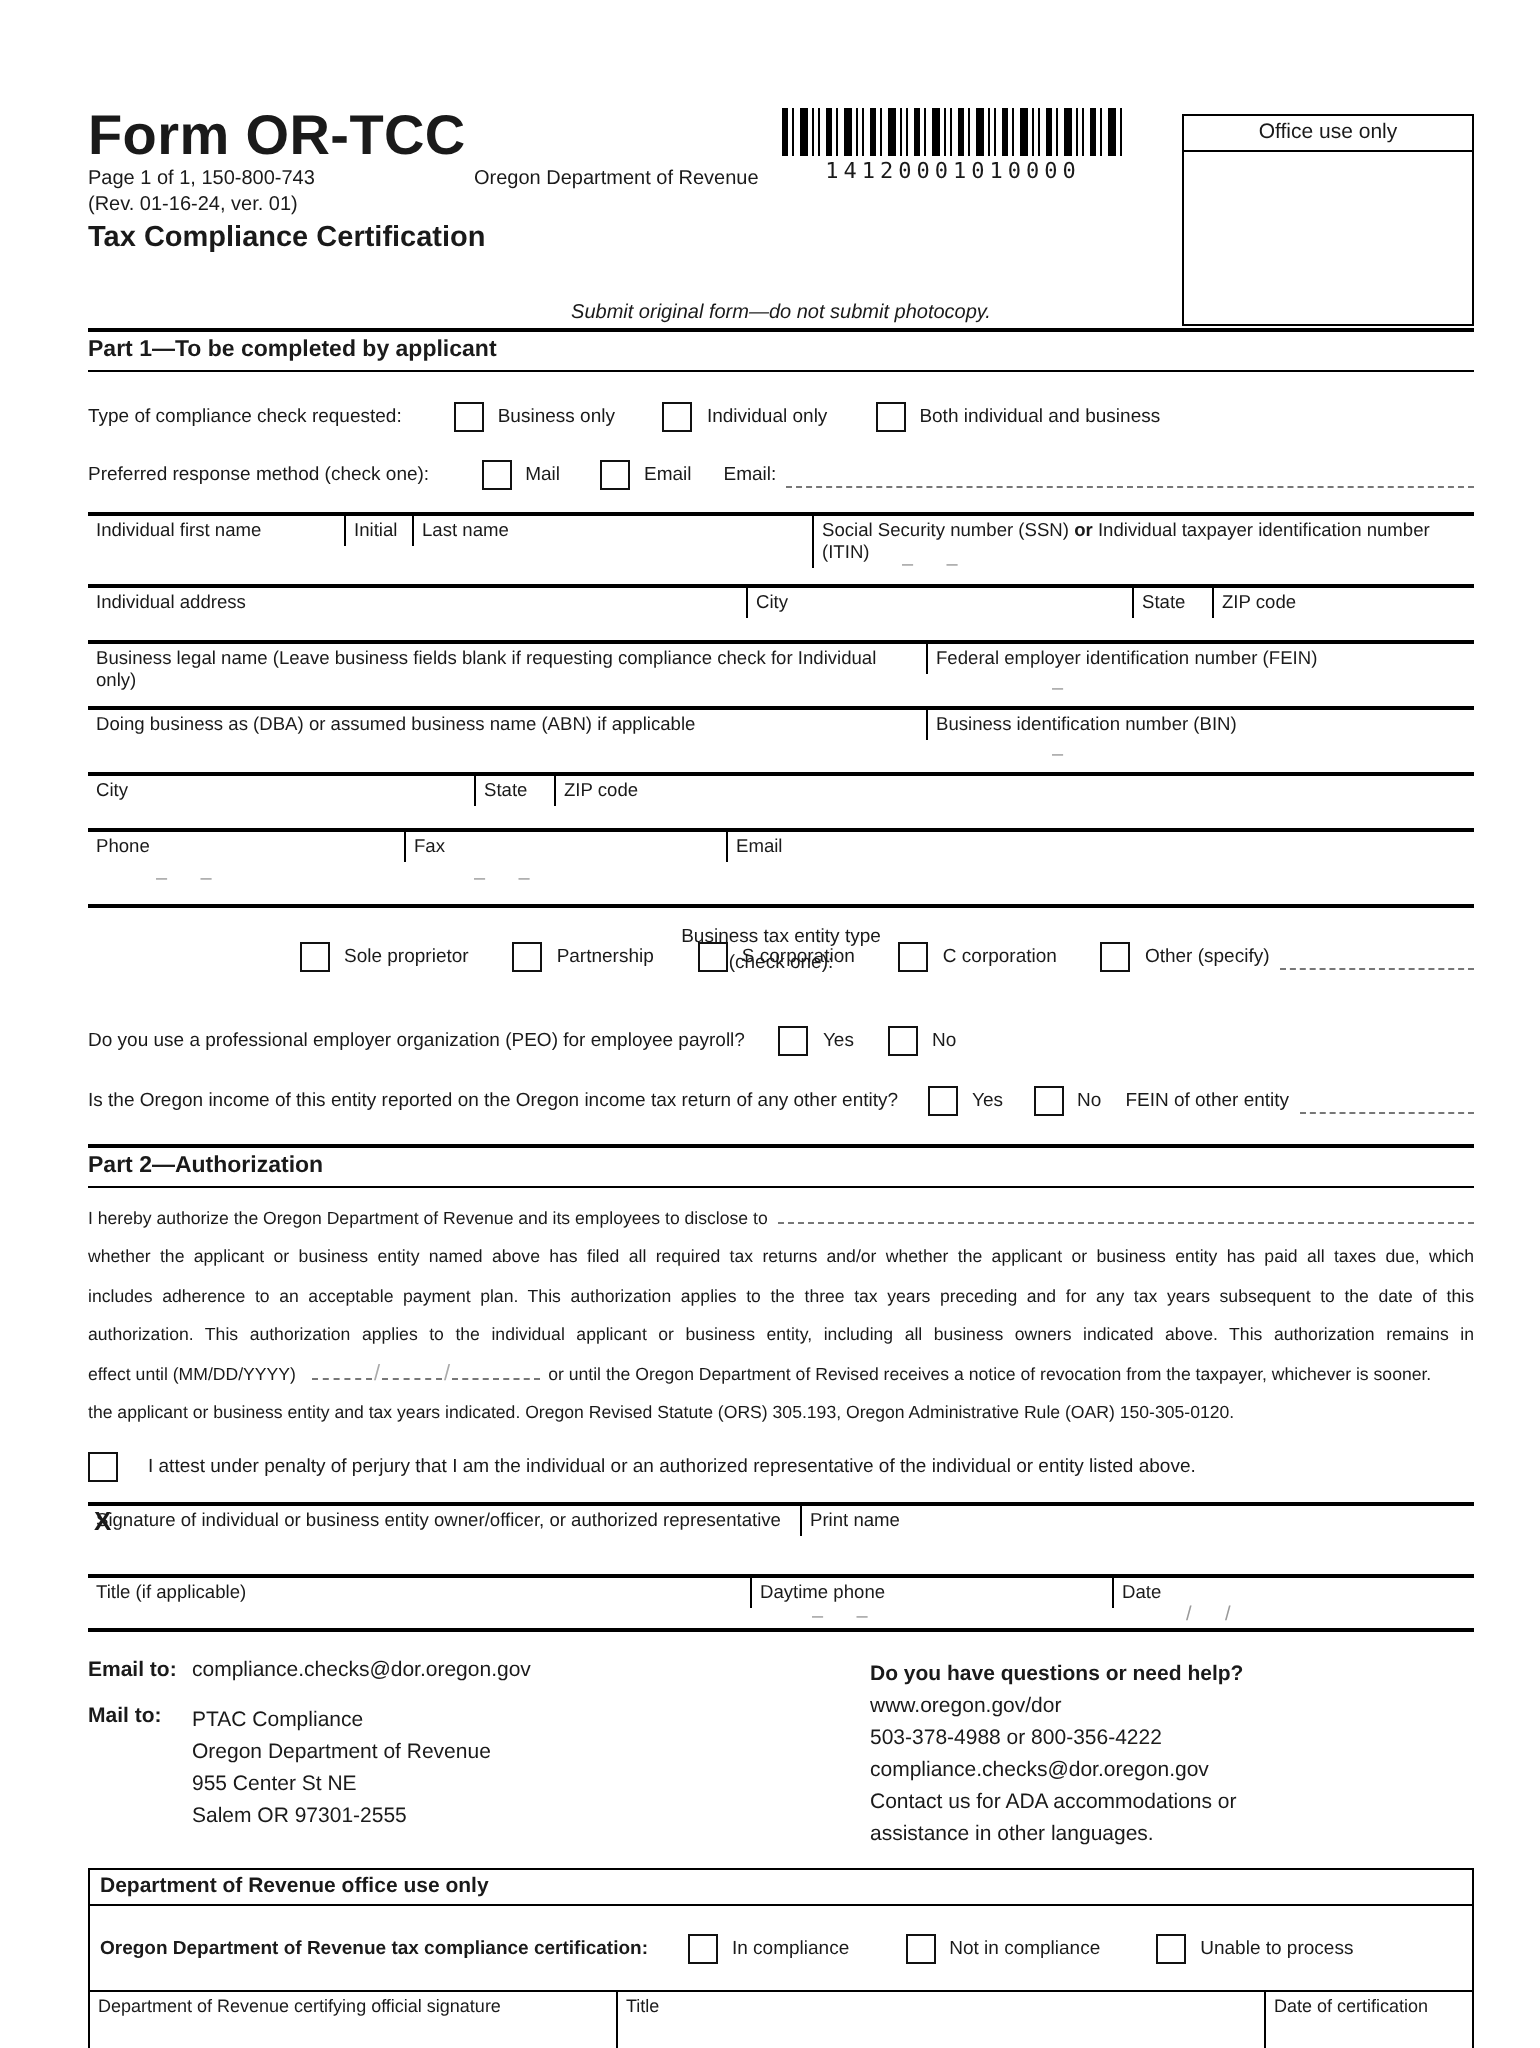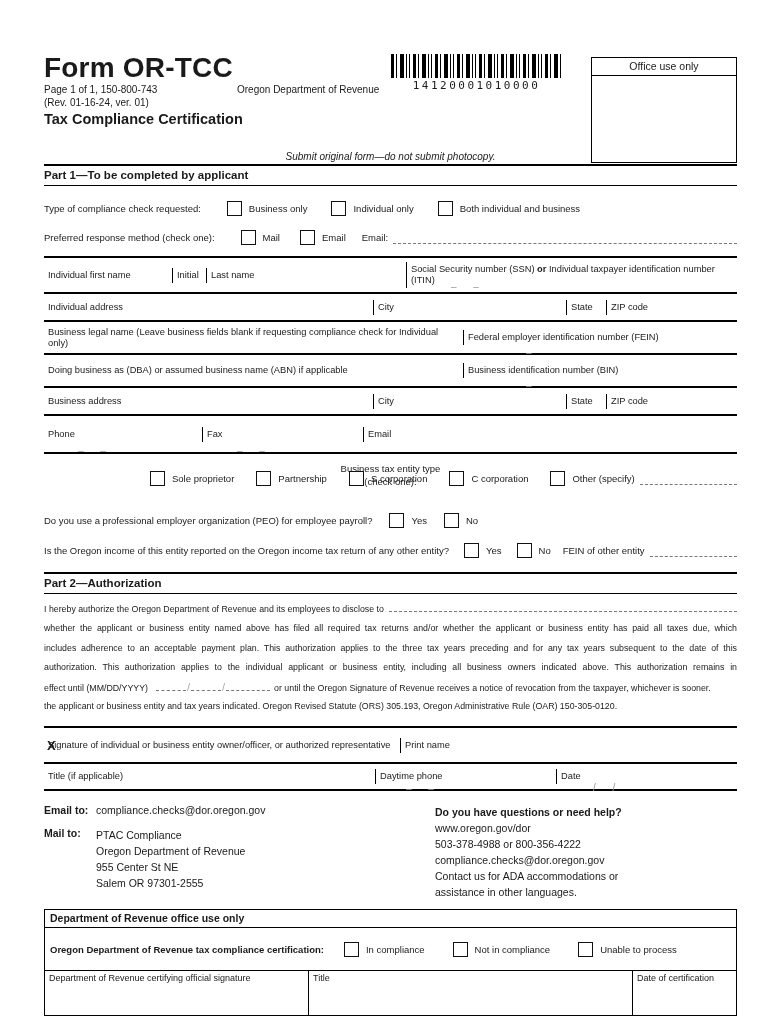--- a/index.html
+++ b/index.html
@@ -44,21 +44,21 @@
   .row-compliance .opt + .opt { margin-left:24px; }
   .row-response { margin-top:14px; }
   .row-response .opt { margin-left:26px; }
   .row-response .opt + .opt { margin-left:20px; }
   .email-label { margin-left:16px; }
   .fill { border-bottom:1px dashed #777; height:12px; display:inline-block; }
   .fill.grow { flex:1; margin-left:5px; }
 
   
   .tbl { margin-top:11px; border-bottom:2px solid #000; }
-  .trow { display:flex; border-top:2px solid #000; align-items:center; }
+  .trow { display:flex; border-top:2px solid #000; align-items:flex-start; }
   .tcell { padding:2px 4px; position:relative; font-size:9.3px; }
   .tcell + .tcell { border-left:1px solid #000; }
   .tcell .lbl { display:block; line-height:11px; }
   .b { font-weight:bold; }
   .hint { position:absolute; color:#999; font-size:10px; white-space:pre; }
   .rA { min-height:36px; } .rB { min-height:28px; }
   .rC { min-height:33px; } .rD { min-height:33px; }
   .rE { min-height:28px; } .rF { min-height:38px;gap:12px; }
   .w-first { width:128px; } .w-init { width:34px; } .w-last { width:200px; } .w-flex { flex:1; }
   .w-addr { width:329px; } .w-city { width:193px; } .w-state { width:40px; }
@@ -210,23 +210,20 @@
     <div class="trow rD">
       <div class="tcell w-bizname">
         <span class="lbl">Doing business as (DBA) or assumed business name (ABN) if applicable</span>
       </div>
       <div class="tcell w-flex">
         <span class="lbl">Business identification number (BIN)</span>
         <span class="hint" style="left:62px; top:17px;">–</span>
       </div>
     </div>
     <div class="trow rE">
-      <div class="tcell w-addr">
-        <span class="lbl">Business address</span>
-      </div>
       <div class="tcell w-city">
         <span class="lbl">City</span>
       </div>
       <div class="tcell w-state">
         <span class="lbl">State</span>
       </div>
       <div class="tcell w-flex">
         <span class="lbl">ZIP code</span>
       </div>
     </div>
@@ -313,25 +310,29 @@
     <div class="pline jst">authorization. This authorization applies to the individual applicant or business entity, including all business owners indicated above. This authorization remains in</div>
     <div class="pline pflex">
       <span class="txt">effect until (MM/DD/YYYY)</span>
       <span style="display:inline-flex; align-items:baseline; margin:0 4px 0 8px;">
         <span class="dseg" style="width:30px;"></span>
           <span class="slash">/</span>
         <span class="dseg" style="width:30px;"></span>
           <span class="slash">/</span>
         <span class="dseg" style="width:44px;"></span>
       </span>
-      <span class="txt">or until the Oregon Signature of Revenue receives a notice of revocation from the taxpayer, whichever is sooner.</span>
+      <span class="txt">or until the Oregon Department of Revised receives a notice of revocation from the taxpayer, whichever is sooner.</span>
     </div>
     <div class="pline">the applicant or business entity and tax years indicated. Oregon Revised Statute (ORS) 305.193, Oregon Administrative Rule (OAR) 150-305-0120.</div>
   </div>
 
+  <div class="qrow row-attest">
+    <span class="cb"></span>
+    <span class="ol">I attest under penalty of perjury that I am the individual or an authorized representative of the individual or entity listed above.</span>
+  </div>
 
   <div class="tbl sig-tbl">
     <div class="trow rS1">
       <div class="tcell s1l">
         <span class="lbl">Signature of individual or business entity owner/officer, or authorized representative</span>
         <span class="xmark">X</span>
       </div>
       <div class="tcell w-flex">
         <span class="lbl">Print name</span>
       </div>

